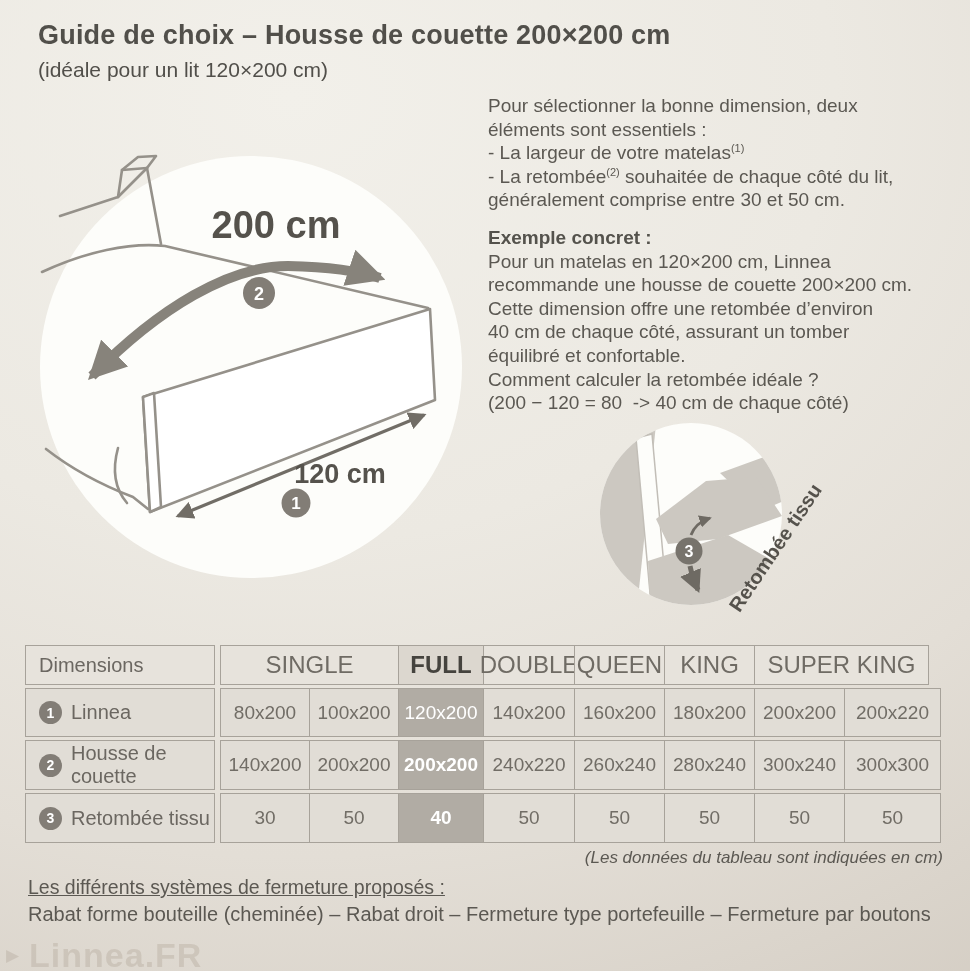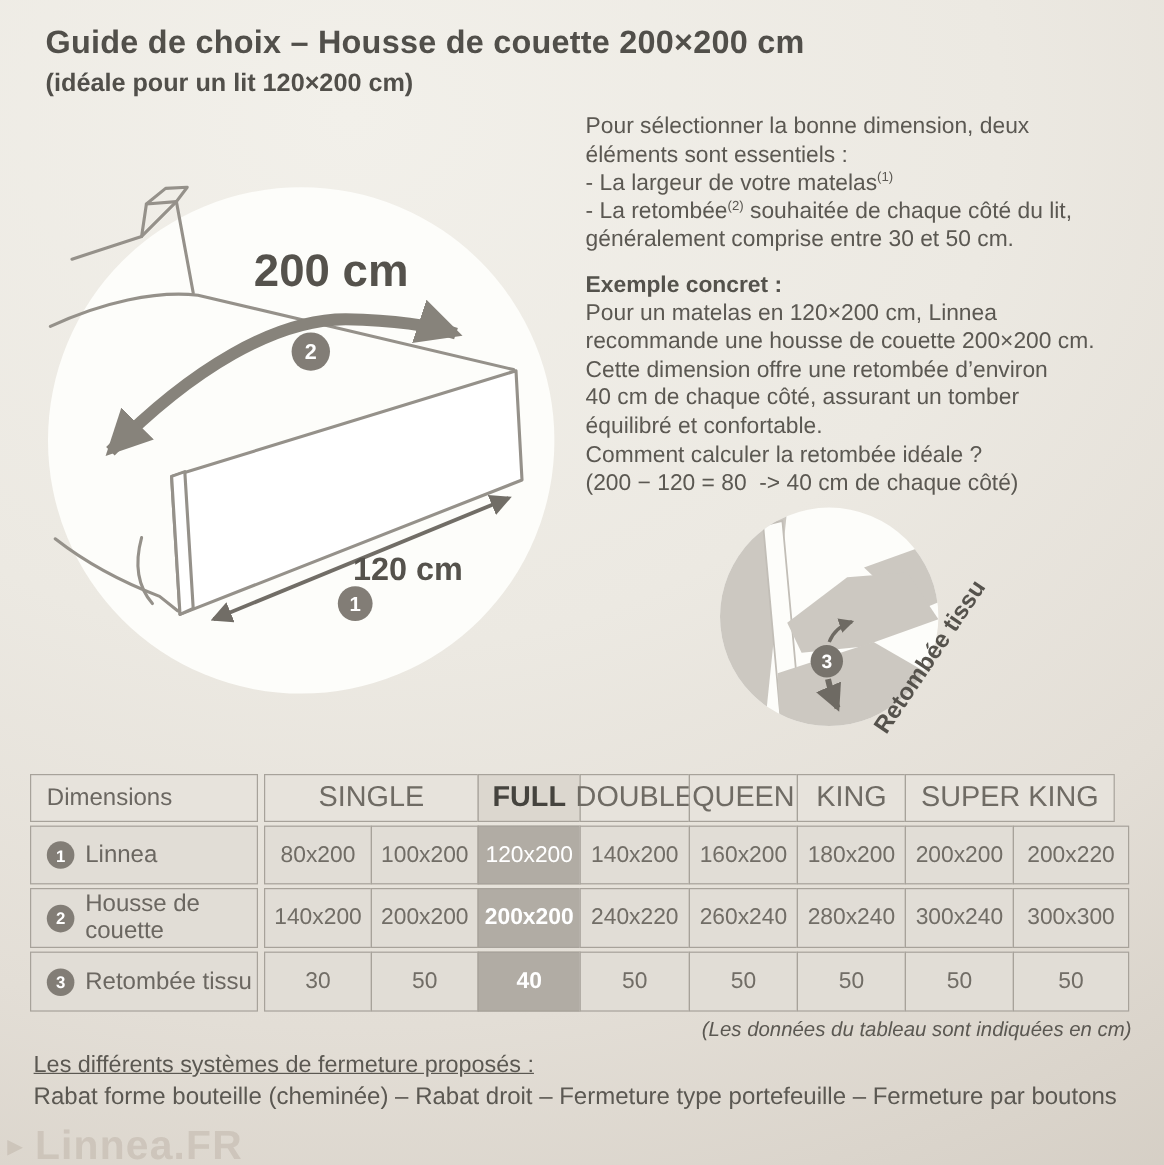--- a/index.html
+++ b/index.html
@@ -12,21 +12,21 @@
       radial-gradient(140% 115% at 30% 10%, #f2f0ea 0%, #ece9e2 40%, #e3ded6 68%, #d2cbc1 100%);
     color:#5b5852;
   }
   
   .title{
     position:absolute;left:38px;top:20px;
     font-size:27px;font-weight:700;color:#514f4a;letter-spacing:.2px;
   }
   .subtitle{
     position:absolute;left:38px;top:58px;
-    font-size:21px;font-weight:700;color:#514f4a;text-align:center;
+    font-size:21px;font-weight:400;color:#514f4a;text-align:center;
   }
   
   .intro{
     position:absolute;left:488px;top:94px;width:472px;
     font-size:19px;line-height:23.5px;color:#5b5852;
     white-space:pre-wrap;
   }
   .intro sup, .example sup{font-size:11px;line-height:0;}
   .example{
     position:absolute;left:488px;top:226px;width:478px;

